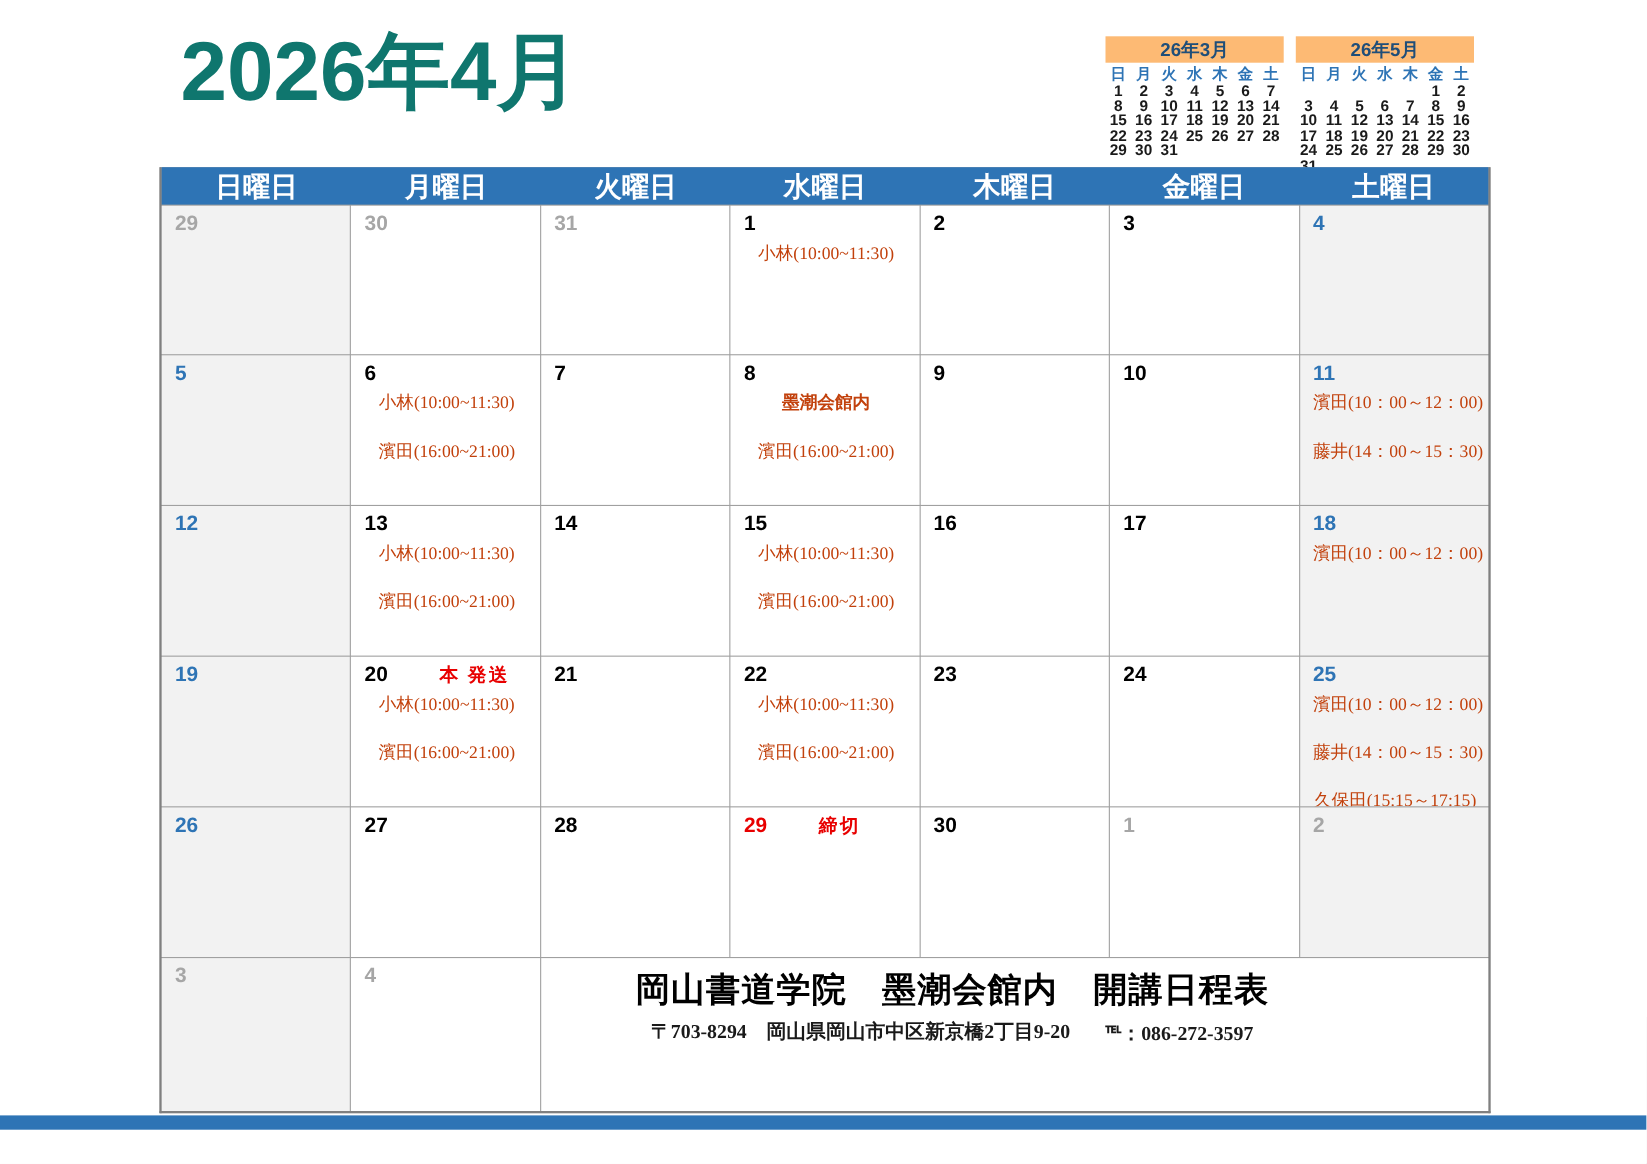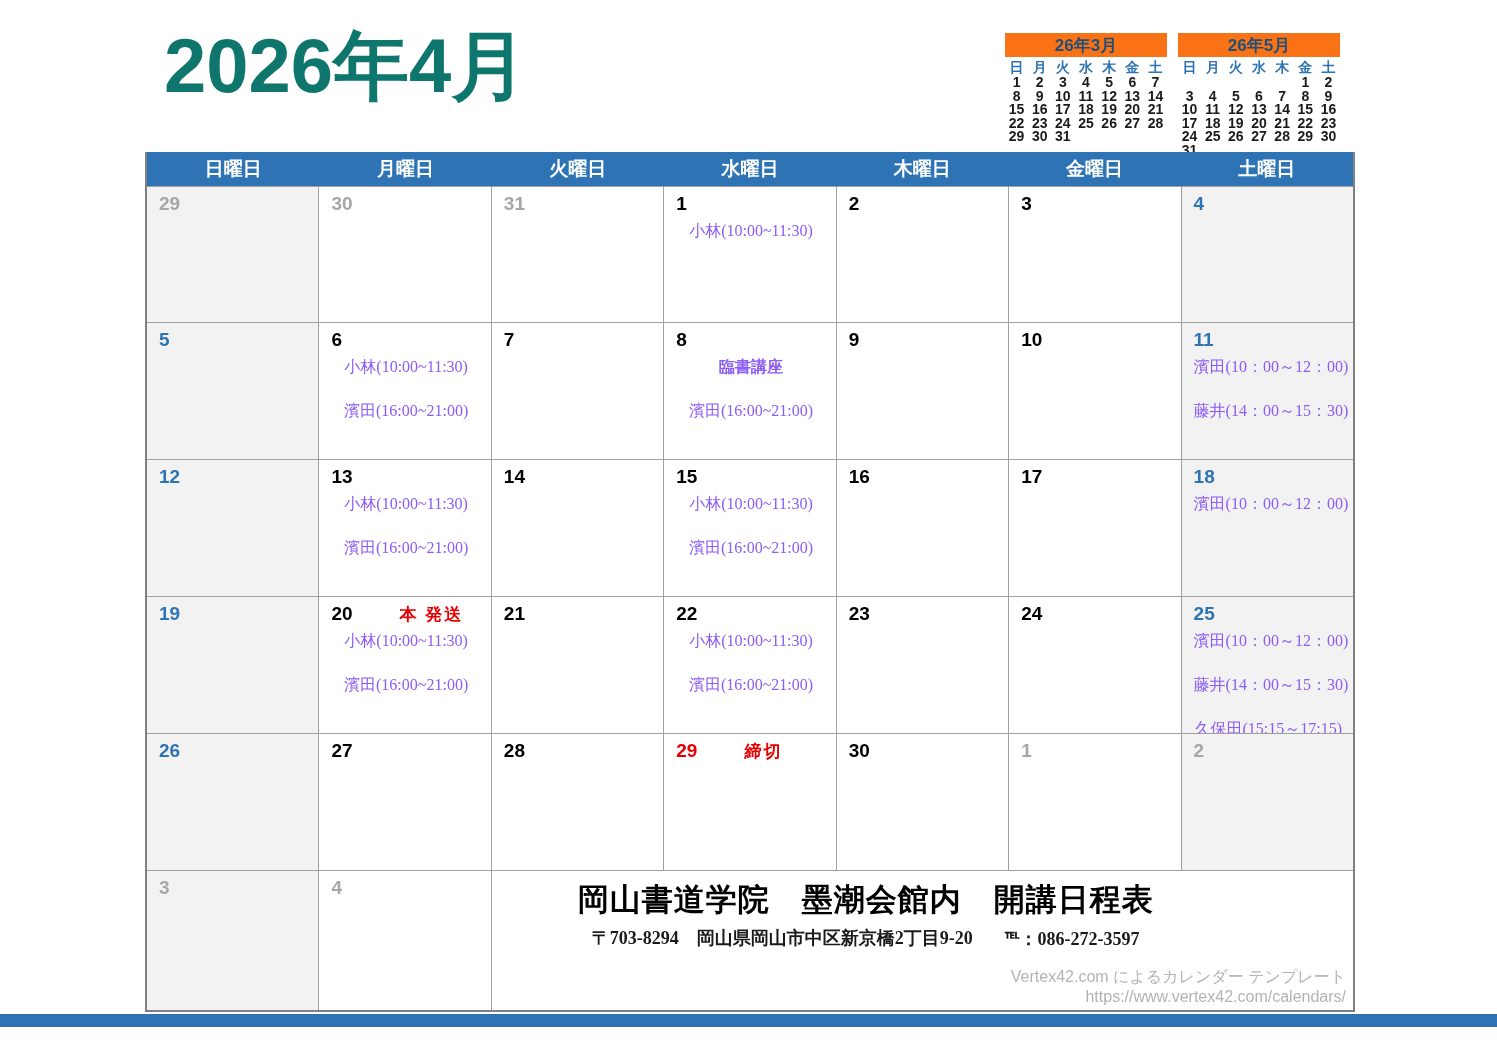--- a/index.html
+++ b/index.html
@@ -9,50 +9,50 @@
     font-family:"Liberation Sans","DejaVu Sans",sans-serif;
   }
   .page-title {
     position:absolute; left:164px; top:24px;
     font-size:76px; font-weight:800; color:#0f766e; line-height:1.1; letter-spacing:0;
   }
   
   .minis { position:absolute; left:1005px; top:33px; display:flex; gap:11px; }
   .mini-cal { width:162px; }
   .mini-title {
-    height:24px; background:#f97316; color:#1F4E79; font-size:17px; font-weight:bold;
+    height:24px; background:#fdba74; color:#1F4E79; font-size:17px; font-weight:bold;
     display:flex; align-items:center; justify-content:center;
   }
   .mini-grid { display:grid; grid-template-columns:repeat(7,1fr); margin-top:2px; }
   .mini-dow { color:#2E74B5; font-weight:bold; font-size:14px; text-align:center; line-height:17px; }
   .mini-num { color:#1a1a1a; font-weight:bold; font-size:14px; text-align:center; line-height:13.5px; white-space:nowrap; }
   
   .cal {
     position:absolute; left:145px; top:152px; width:1210px;
     background:#A0A0A0; border:2px solid #808080; border-top:none;
     display:grid; grid-template-columns:repeat(7,1fr);
     grid-template-rows:34px 135px 136px 136px 136px 136px 139px; gap:1px;
   }
   .cal-head { grid-column:1/-1; background:#2E74B5; display:flex; }
   .cal-head .dow {
-    flex:1; color:#ffffff; font-size:19px; font-weight:bold;
+    flex:1; color:#ffffff; font-size:25px; font-weight:bold;
     display:flex; align-items:center; justify-content:center;
   }
   .cell { background:#ffffff; position:relative; padding:5px 10px 0 12px; overflow:hidden; }
   .cell.wkend { background:#F2F2F2; }
   .daterow { display:flex; align-items:baseline; gap:12px; }
   .daynum { font-size:19px; font-weight:bold; line-height:24px; }
   .tone-weekday { color:#000000; }
   .tone-weekend { color:#2E74B5; }
   .tone-outside { color:#A6A6A6; }
   .tone-deadline { color:#E80000; }
   .note { color:#E80000; font-weight:bold; font-size:17px; letter-spacing:2px; white-space:nowrap;margin-left:35px; }
   .events {
     margin-top:4px; font-family:"Liberation Serif","DejaVu Serif",serif;
-    font-size:16px; color:#8b5cf6; text-align:center;
+    font-size:16px; color:#c2410c; text-align:center;
   }
   .event { height:21px; line-height:21px; margin-bottom:23px; white-space:nowrap; }
   .event.bold { font-weight:bold; }
   
   .footer-cell { grid-column:3/-1; background:#ffffff; position:relative; overflow:hidden; }
   .org-title {
     position:absolute; left:86px; top:8px;
     font-family:"Liberation Serif","DejaVu Serif",serif; font-weight:600;
     font-size:31px; color:#000000; letter-spacing:1px; white-space:nowrap;
   }
@@ -240,21 +240,21 @@
       <div class="cell">
         <div class="daterow">
           <span class="daynum tone-weekday">7</span>
         </div>
       </div>
       <div class="cell">
         <div class="daterow">
           <span class="daynum tone-weekday">8</span>
         </div>
         <div class="events">
-          <div class="event bold">臨書講座</div>
+          <div class="event bold">墨潮会館内</div>
           <div class="event">濱田(16:00~21:00)</div>
         </div>
       </div>
       <div class="cell">
         <div class="daterow">
           <span class="daynum tone-weekday">9</span>
         </div>
       </div>
       <div class="cell">
         <div class="daterow">
@@ -408,20 +408,16 @@
       </div>
       <div class="cell">
         <div class="daterow">
           <span class="daynum tone-outside">4</span>
         </div>
       </div>
       <div class="footer-cell">
         <div class="org-title">岡山書道学院　墨潮会館内　開講日程表</div>
         <div class="foot-line addr">〒703-8294　岡山県岡山市中区新京橋2丁目9-20</div>
         <div class="foot-line tel">℡：086-272-3597</div>
-        <div class="credit">
-          <div>Vertex42.com によるカレンダー テンプレート</div>
-          <div>https://www.vertex42.com/calendars/</div>
-        </div>
       </div>
     </div>
   <div class="bottom-bar"></div>
 </div>
 
 </body></html>

